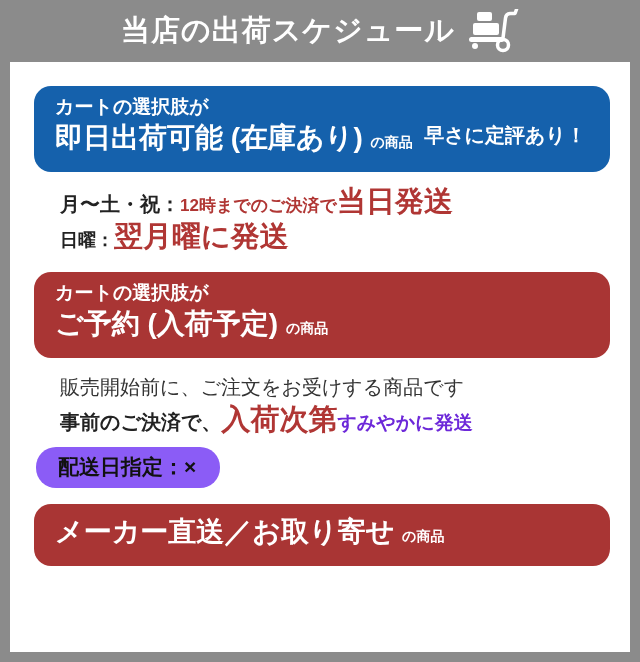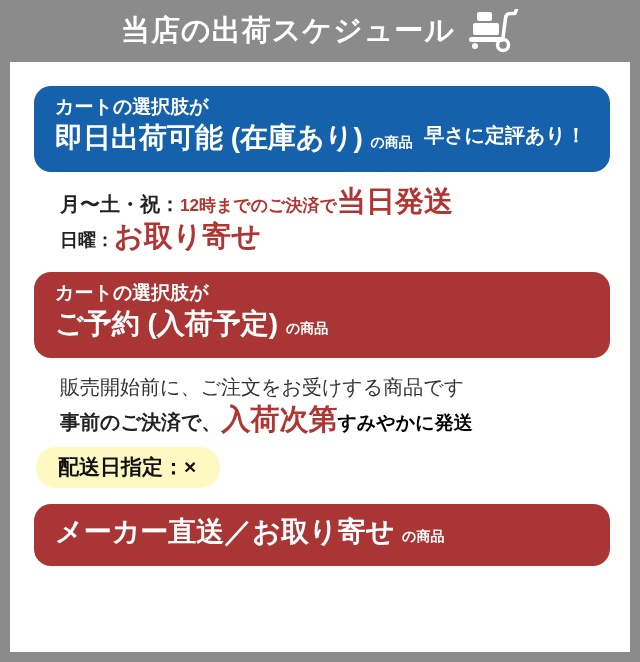--- a/index.html
+++ b/index.html
@@ -34,26 +34,26 @@
   .banner-line2{font-size:28px;font-weight:bold;line-height:38px;white-space:nowrap;}
   .banner-suffix{font-size:14px;font-weight:bold;}
   .side-note{font-size:20px;font-weight:bold;padding:14px 4px 0 0;white-space:nowrap;}
   
   .textblock{margin:14px 20px 0 50px;}
   .row{line-height:31px;white-space:nowrap;}
   .prefix{color:#222222;font-weight:bold;font-size:20px;}
   .prefix-sm{color:#222222;font-weight:bold;font-size:18px;}
   .mid-red{color:#b03634;font-weight:bold;font-size:17px;}
   .strong-red{color:#b03634;font-weight:bold;font-size:29px;}
-  .suffix-red{color:#000000;font-weight:bold;font-size:19px;}
+  .suffix-red{color:#6d28d9;font-weight:bold;font-size:19px;}
   .plain{color:#333333;font-size:20px;}
   
   .badge{
     display:inline-block;margin:8px 0 0 26px;
-    background:#fef9c3;border-radius:20px;
+    background:#8b5cf6;border-radius:20px;
     padding:6px 24px 7px 22px;
     font-size:21px;font-weight:bold;color:#111111;white-space:nowrap;
   }
 </style>
 </head>
 <body>
 
 <div class="header">
   <span class="page-title">当店の出荷スケジュール</span>
   <span>
@@ -84,21 +84,21 @@
           <span class="banner-suffix">の商品</span>
         </div>
       </div>
       <div class="side-note">早さに定評あり！</div>
     </div>
     <div class="textblock">
       <div class="row">
         <span class="prefix">月〜土・祝：</span><span class="mid-red">12時までのご決済で</span><span class="strong-red">当日発送</span>
       </div>
       <div class="row">
-        <span class="prefix-sm">日曜：</span><span class="strong-red">お取り寄せ</span>
+        <span class="prefix-sm">日曜：</span><span class="strong-red">翌月曜に発送</span>
       </div>
     </div>
   </div>
 
   <div>
     <div class="banner banner-red">
       <div class="banner-line1">カートの選択肢が</div>
       <div class="banner-line2">
         <span>ご予約 (入荷予定)</span>
         <span class="banner-suffix">の商品</span>

